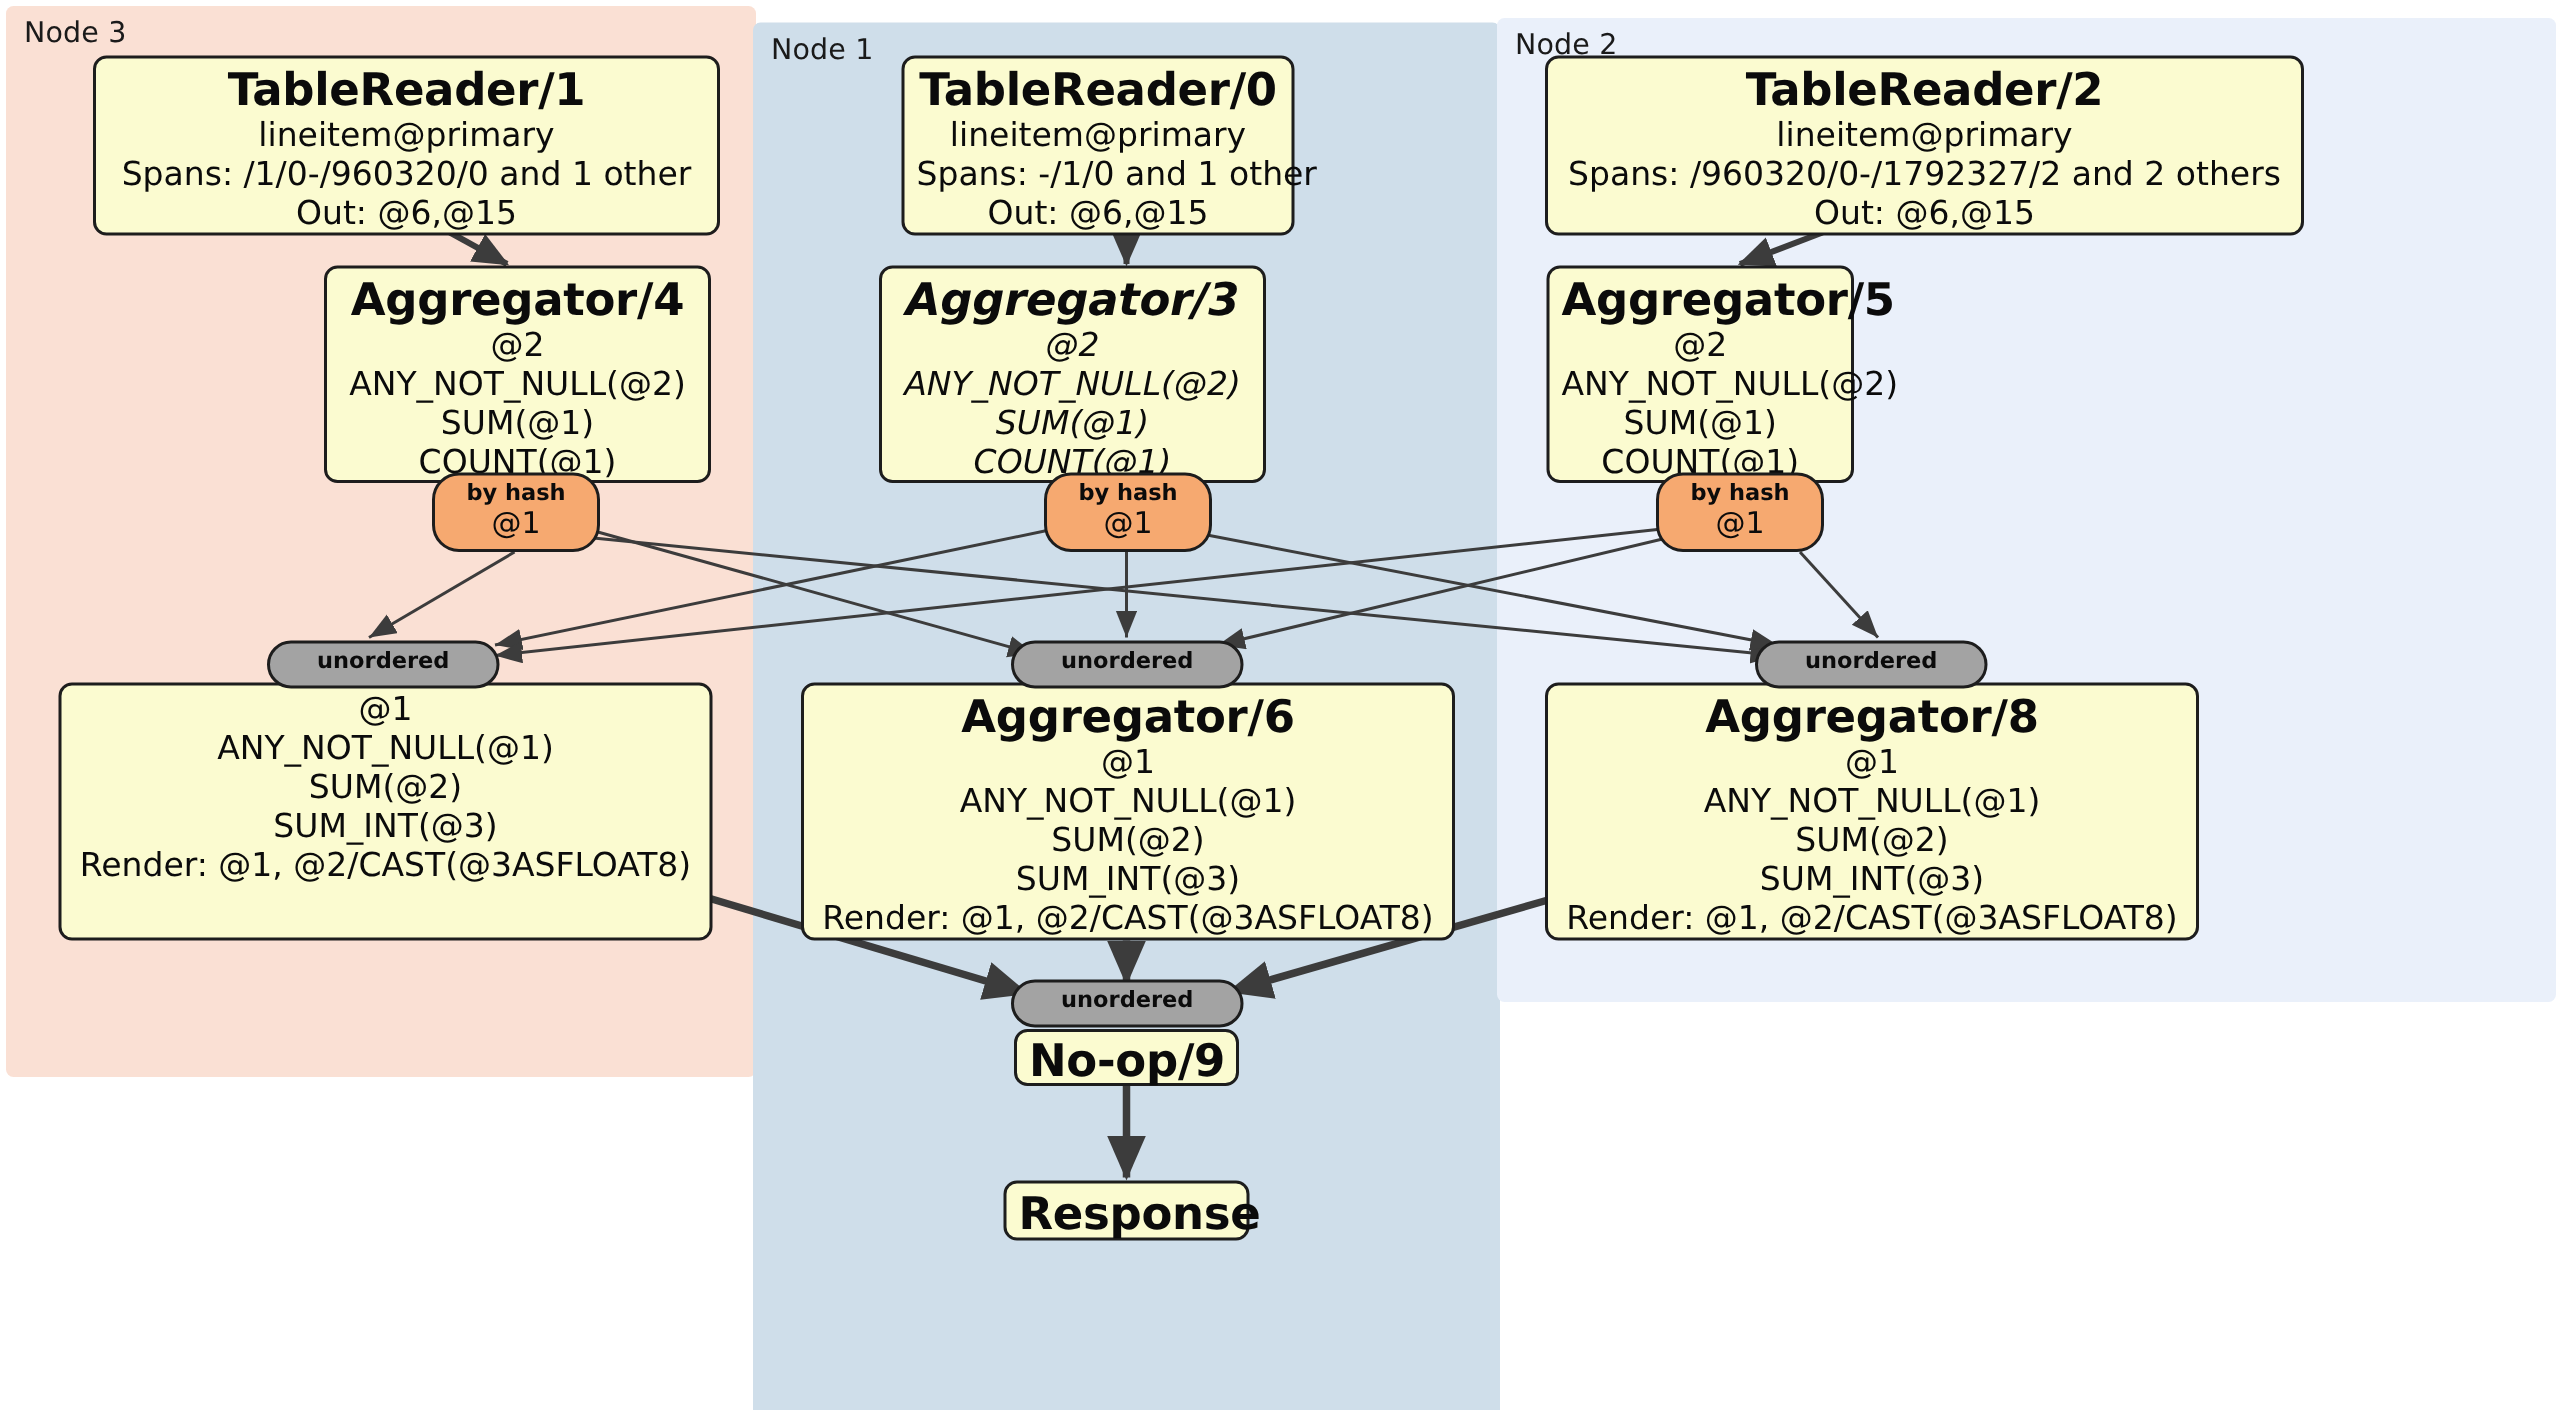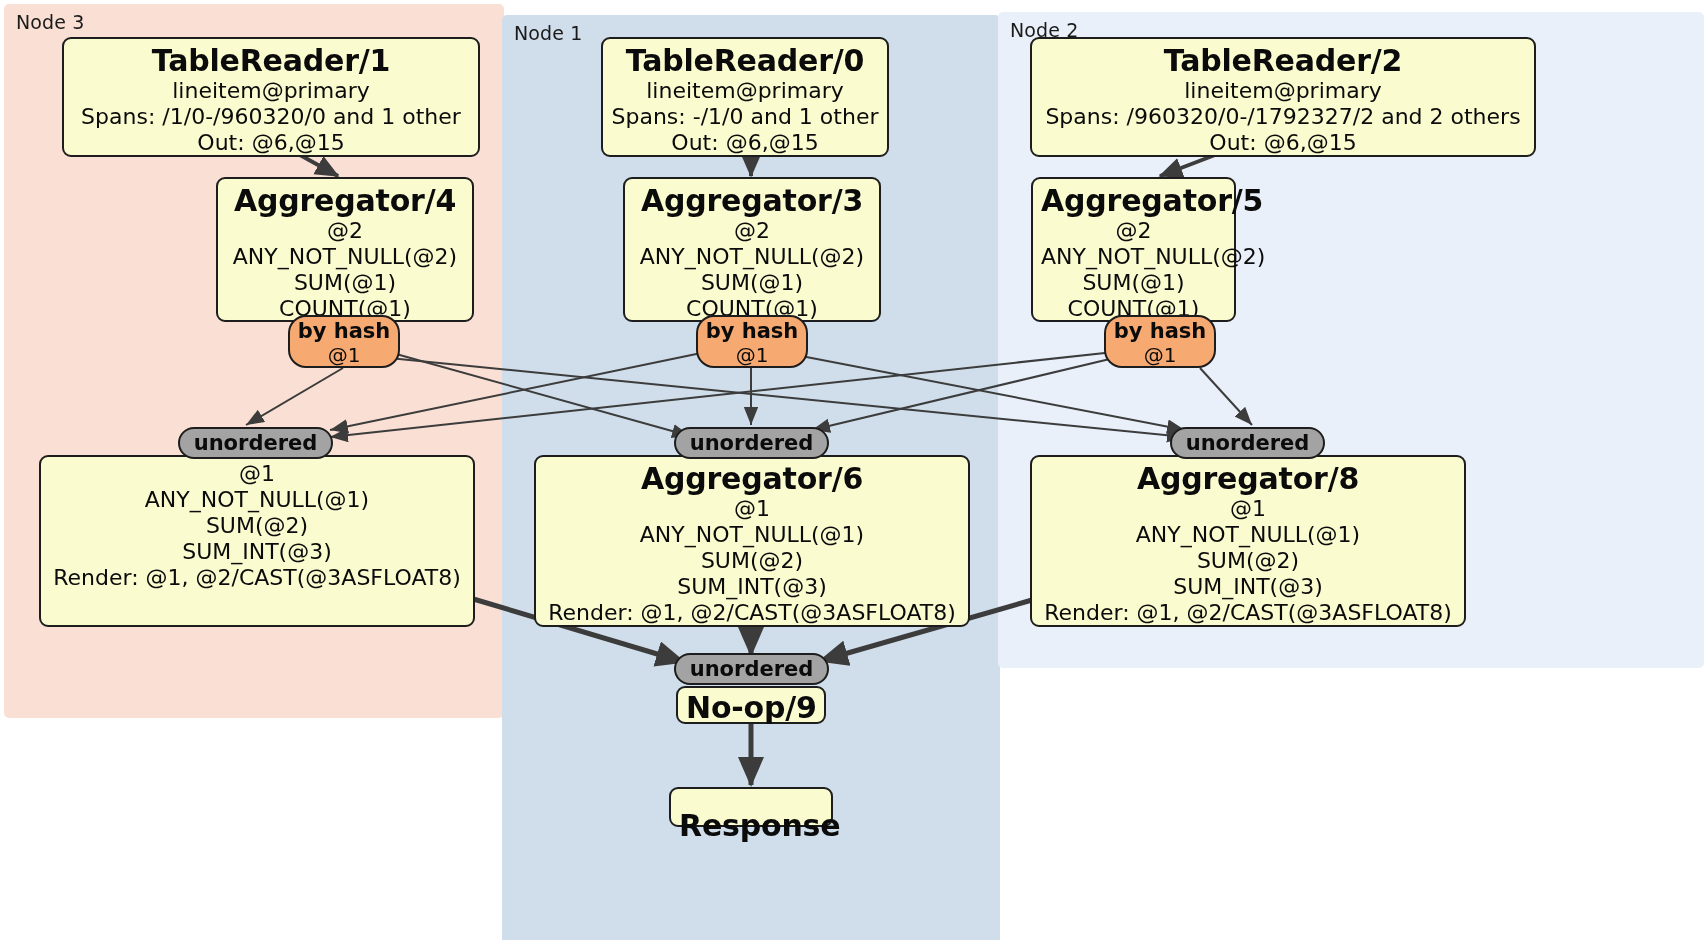--- a/index.html
+++ b/index.html
@@ -82,21 +82,21 @@
   .pill.hash {
     background: #f6a970;
     border-radius: 18px;
   }
   .pill.unordered {
     background: #a3a3a3;
     border-radius: 17px;
   }
   .pill .ptitle {
     font-weight: bold;
-    font-size: 21px;
+    font-size: 15px;
     white-space: nowrap;
   }
   .pill .psub {
     font-size: 20px;
     white-space: nowrap;
   }
 
   
   .node-panel { z-index: 1; }
   #edges      { z-index: 2; }
@@ -185,28 +185,28 @@
   </div>
 
   <div class="box" id="agg7" style="left:39px; top:455px; width:436px; height:172px;">
     <div class="ln">@1</div>
     <div class="ln">ANY_NOT_NULL(@1)</div>
     <div class="ln">SUM(@2)</div>
     <div class="ln">SUM_INT(@3)</div>
     <div class="ln">Render: @1, @2/CAST(@3ASFLOAT8)</div>
   </div>
 
-  <div class="box" id="tr0" style="left:601px; top:37px; width:288px; height:120px;">
+  <div class="box" id="tr0" style="left:601px; top:37px; width:262px; height:120px;">
     <div class="title">TableReader/0</div>
     <div class="ln">lineitem@primary</div>
     <div class="ln">Spans: -/1/0 and 1 other</div>
     <div class="ln">Out: @6,@15</div>
   </div>
 
-  <div class="box" id="agg3" style="left:623px; top:177px; width:258px; height:145px;">
+  <div class="box" id="agg3" style="left:586px; top:177px; width:258px; height:145px;font-style:italic;">
     <div class="title">Aggregator/3</div>
     <div class="ln">@2</div>
     <div class="ln">ANY_NOT_NULL(@2)</div>
     <div class="ln">SUM(@1)</div>
     <div class="ln">COUNT(@1)</div>
   </div>
 
   <div class="pill hash" id="hashC" style="left:696px; top:315px; width:112px; height:53px;">
     <div class="ptitle">by hash</div>
     <div class="psub">@1</div>
@@ -226,21 +226,21 @@
   </div>
 
   <div class="pill unordered" id="unoF" style="left:674px; top:653px; width:155px; height:32px;">
     <div class="ptitle">unordered</div>
   </div>
 
   <div class="box" id="noop9" style="left:676px; top:686px; width:150px; height:38px; padding-top:2px;">
     <div class="title">No-op/9</div>
   </div>
 
-  <div class="box" id="resp" style="left:669px; top:787px; width:164px; height:40px; padding-top:19px;">
+  <div class="box" id="resp" style="left:669px; top:787px; width:164px; height:40px; padding-top:3px;">
     <div class="title">Response</div>
   </div>
 
   <div class="box" id="tr2" style="left:1030px; top:37px; width:506px; height:120px;">
     <div class="title">TableReader/2</div>
     <div class="ln">lineitem@primary</div>
     <div class="ln">Spans: /960320/0-/1792327/2 and 2 others</div>
     <div class="ln">Out: @6,@15</div>
   </div>
 

